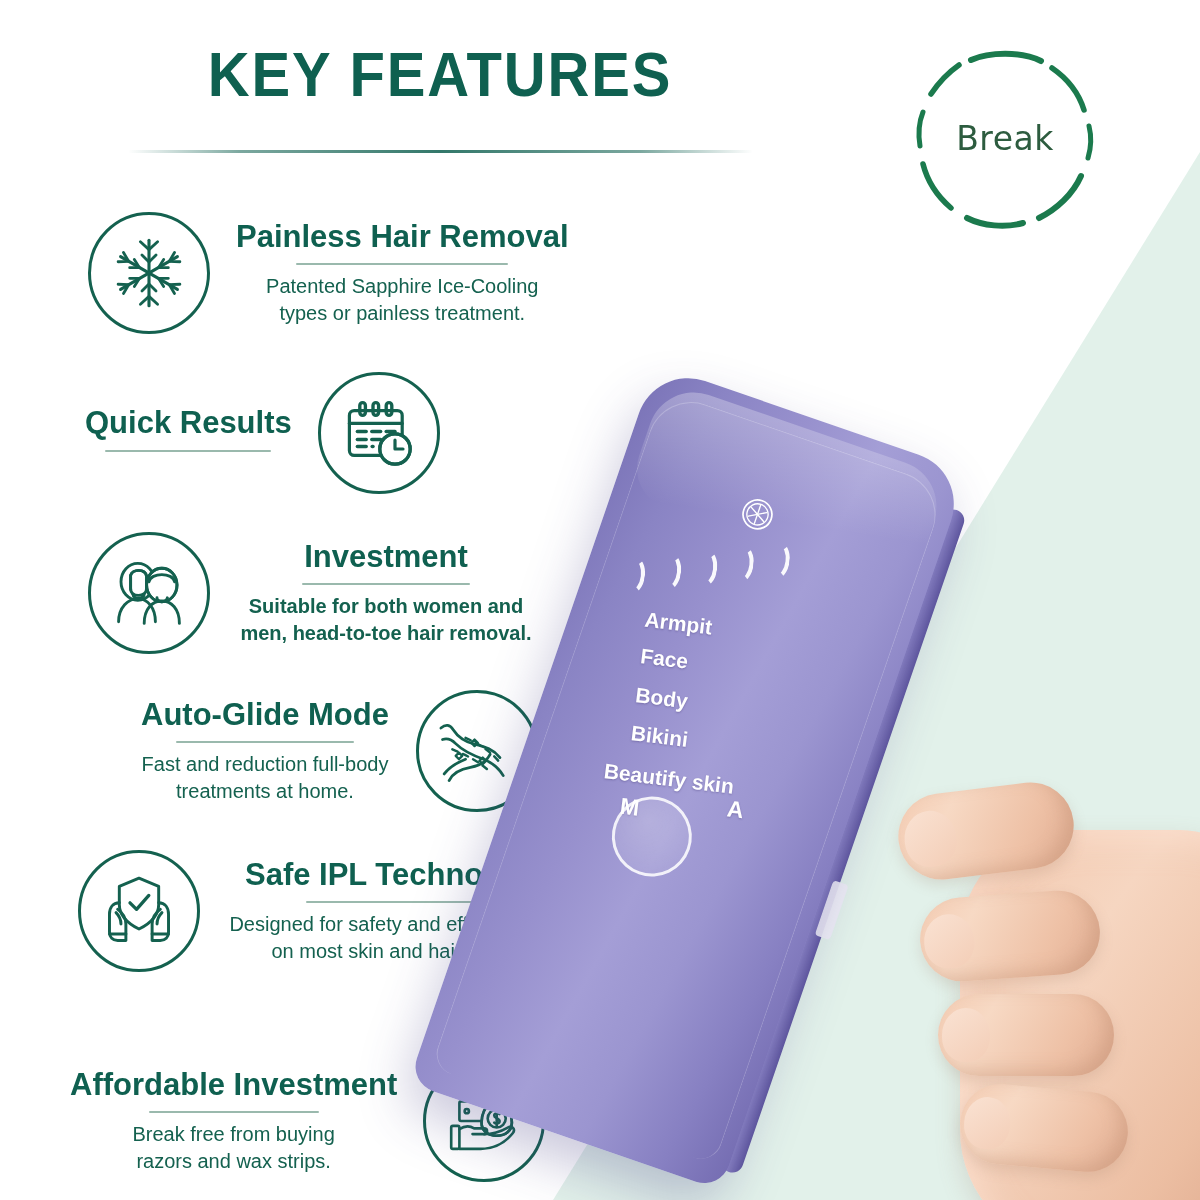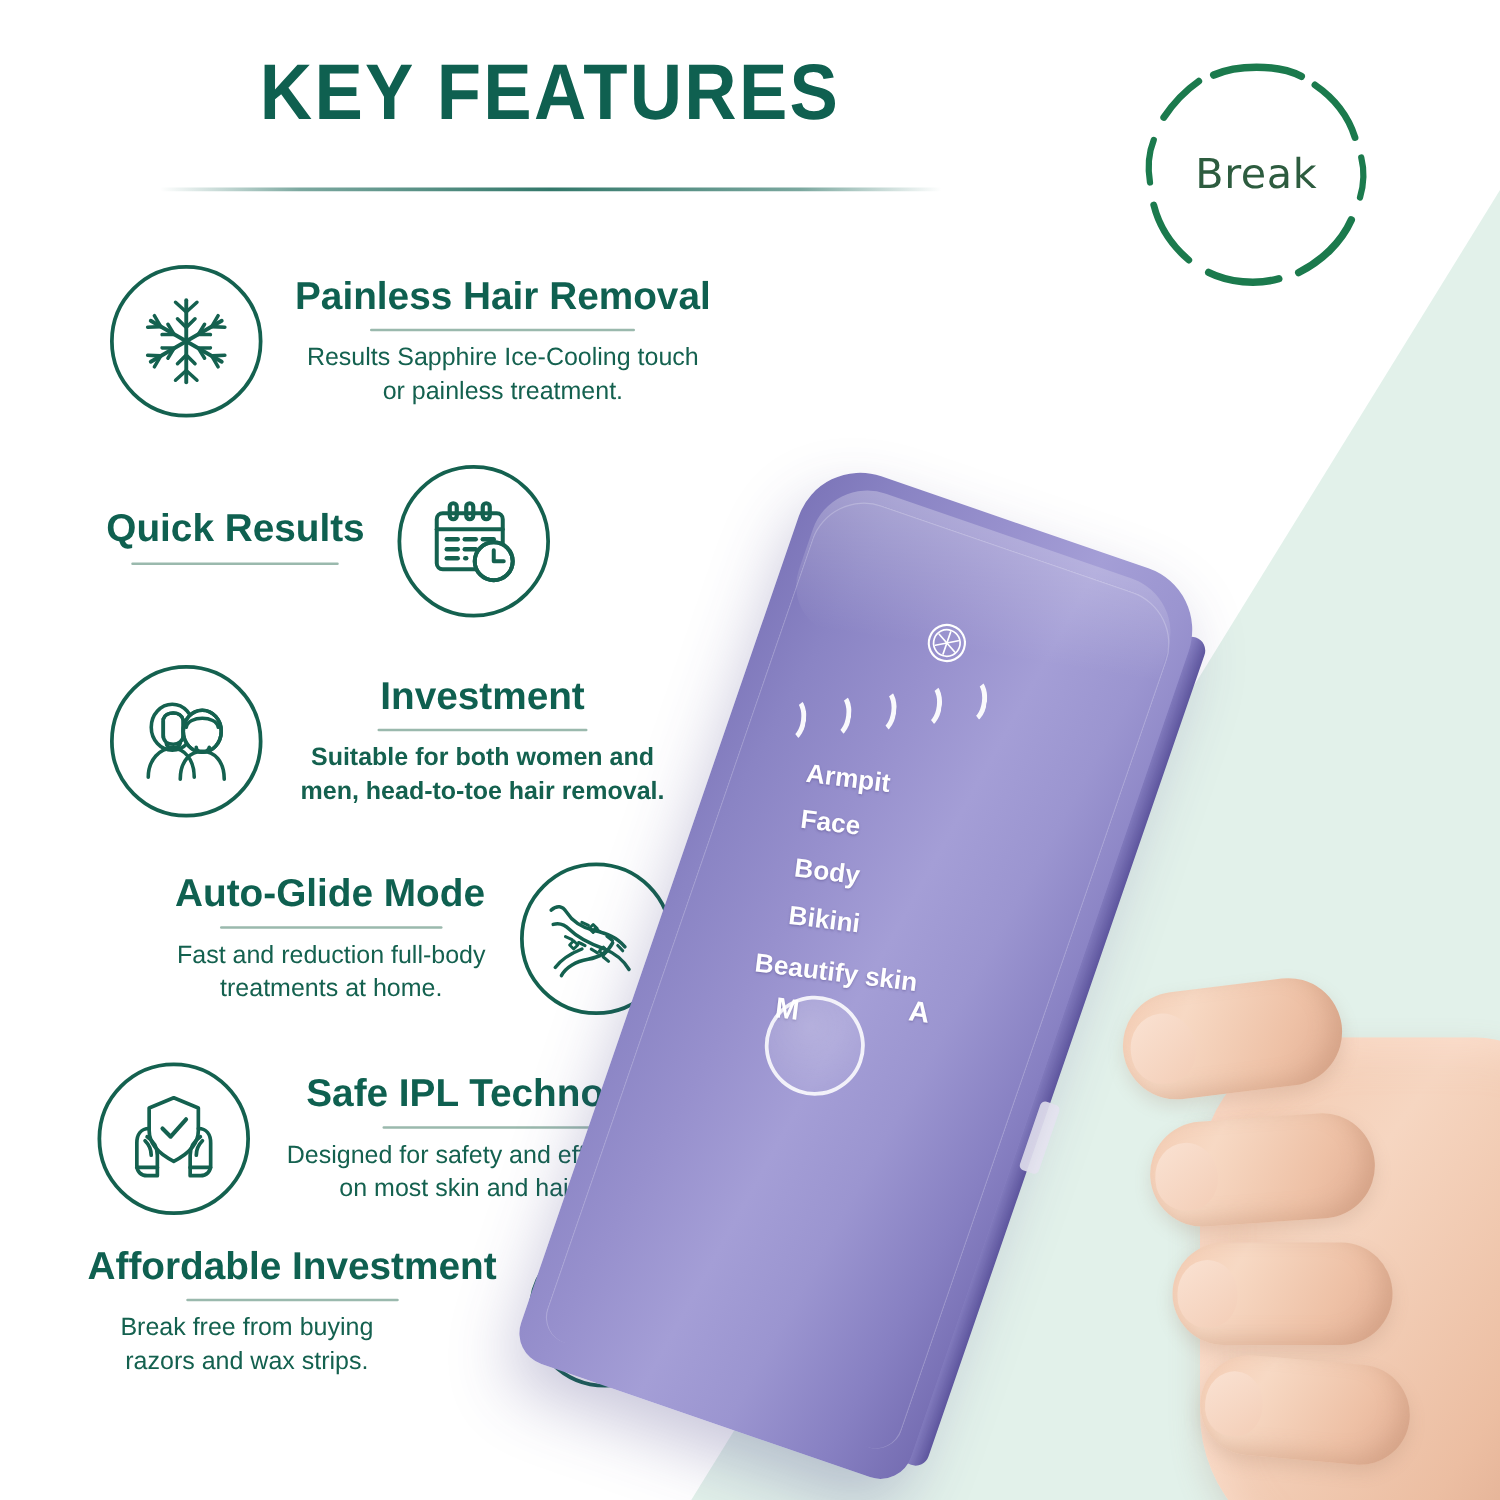--- a/index.html
+++ b/index.html
@@ -62,21 +62,21 @@
     font-size:31px;color:#0f6050;font-weight:700;line-height:1.12;
     white-space:nowrap;
     font-family:"Liberation Sans", sans-serif;
   }
   .f-rule{height:2px;background:#9ab9ad;margin:9px auto 8px auto;border-radius:1px;}
   .f-desc{
     font-size:20px;color:#14614f;line-height:1.32;text-align:center;
     font-family:"Liberation Sans", sans-serif;
   }
   .f-text.left-icon{padding-left:26px;align-items:center;}
-  .f-text.right-icon{padding-right:26px;}
+  .f-text.right-icon{padding-right:26px;align-items:center;}
 
   
   .product{position:absolute;left:560px;top:380px;width:660px;height:830px;}
   .device-wrap{
     position:absolute;left:40px;top:30px;width:330px;height:720px;
     transform:rotate(19deg);
     transform-origin:50% 20%;
   }
   .device-body{
     position:absolute;left:0;top:0;width:330px;height:760px;
@@ -200,21 +200,21 @@
           <path d="M23.9 35 L10.4 35.6 M23.9 35 L17.3 23.8 M37.6 43 L25.2 43.2 M37.6 43 L31.2 32.6"></path>
           <path d="M76.1 65 L89.6 64.4 M76.1 65 L82.7 76.2 M62.4 57 L74.8 56.8 M62.4 57 L68.8 67.4"></path>
           <path d="M23.9 65 L10.4 64.4 M23.9 65 L17.3 76.2 M37.6 57 L25.2 56.8 M37.6 57 L31.2 67.4"></path>
           <path d="M76.1 35 L89.6 35.6 M76.1 35 L82.7 23.8 M62.4 43 L74.8 43.2 M62.4 43 L68.8 32.6"></path>
         </g>
       </svg>
     </div>
     <div class="f-text left-icon">
       <div class="f-title">Painless Hair Removal</div>
       <div class="f-rule" style="width:212px;"></div>
-      <div class="f-desc" style="width:320px;">Results Sapphire Ice-Cooling touch or painless treatment.</div>
+      <div class="f-desc" style="width:320px;">Patented Sapphire Ice-Cooling types or painless treatment.</div>
     </div>
   </div>
 
   <div class="feature" style="left:85px;top:372px;">
     <div class="f-text right-icon">
       <div class="f-title">Quick Results</div>
       <div class="f-rule" style="width:166px;"></div>
     </div>
     <div class="icon-circle">
       <svg width="80" height="80" viewBox="0 0 100 100" fill="none" stroke="#14614f" stroke-width="4" stroke-linecap="round" stroke-linejoin="round">
@@ -302,21 +302,21 @@
         <line x1="66" y1="78" x2="86" y2="78"></line>
       </svg>
     </div>
     <div class="f-text left-icon">
       <div class="f-title">Safe IPL Technology</div>
       <div class="f-rule" style="width:180px;"></div>
       <div class="f-desc" style="width:340px;">Designed for safety and effectiveness on most skin and hair types.</div>
     </div>
   </div>
 
-  <div class="feature" style="left:70px;top:988px;">
+  <div class="feature" style="left:70px;top:1060px;">
     <div class="f-text right-icon">
       <div class="f-title">Affordable Investment</div>
       <div class="f-rule" style="width:170px;"></div>
       <div class="f-desc" style="width:255px;">Break free from buying razors and wax strips.</div>
     </div>
     <div class="icon-circle">
       <svg width="82" height="82" viewBox="0 0 100 100" fill="none" stroke="#14614f" stroke-width="3.2" stroke-linecap="round" stroke-linejoin="round">
         <rect x="20" y="26" width="40" height="24" rx="2"></rect>
         <circle cx="29" cy="38" r="2.6"></circle>
         <path d="M48 30 C54 30,57 34,57 38 C57 42,54 46,48 46"></path>

